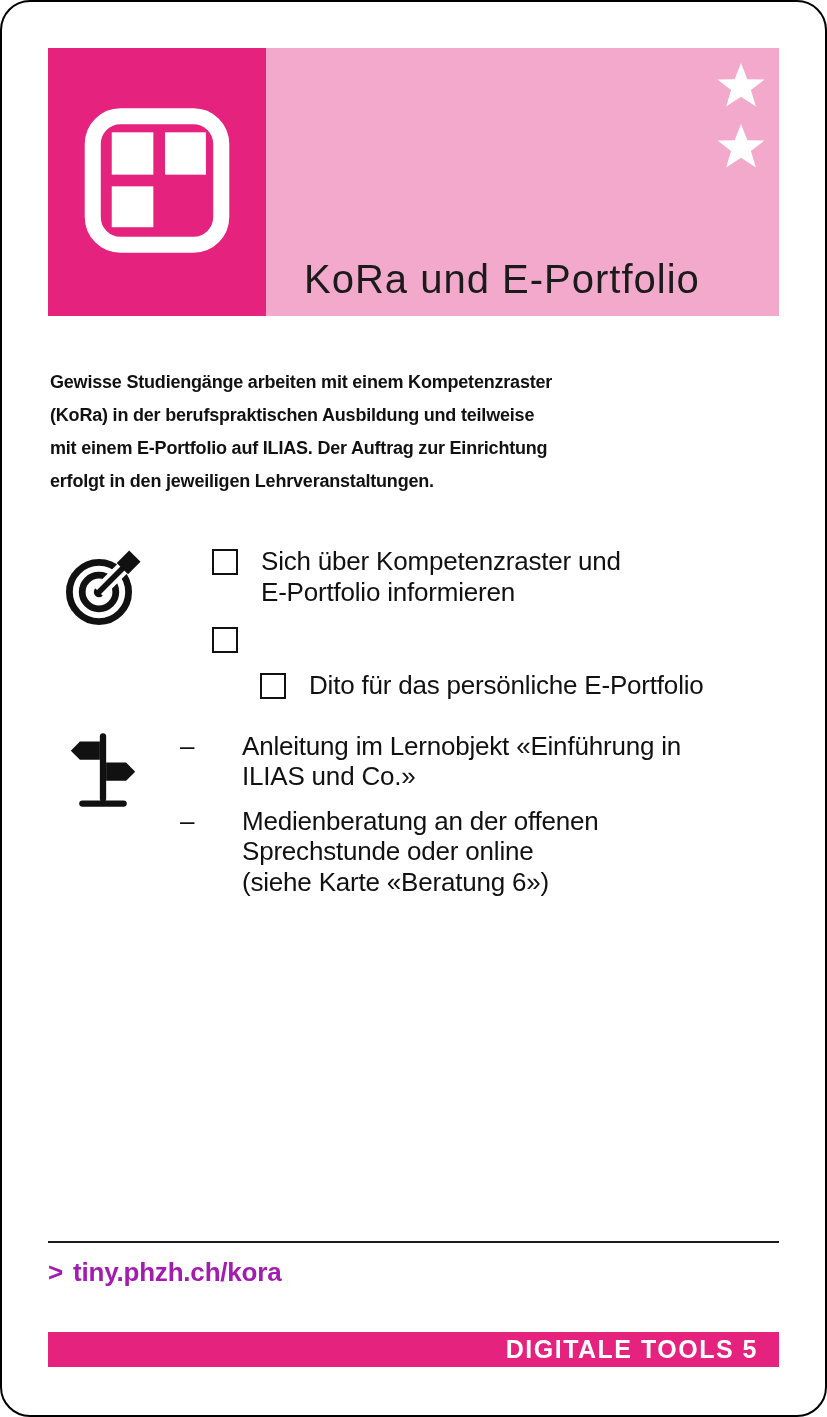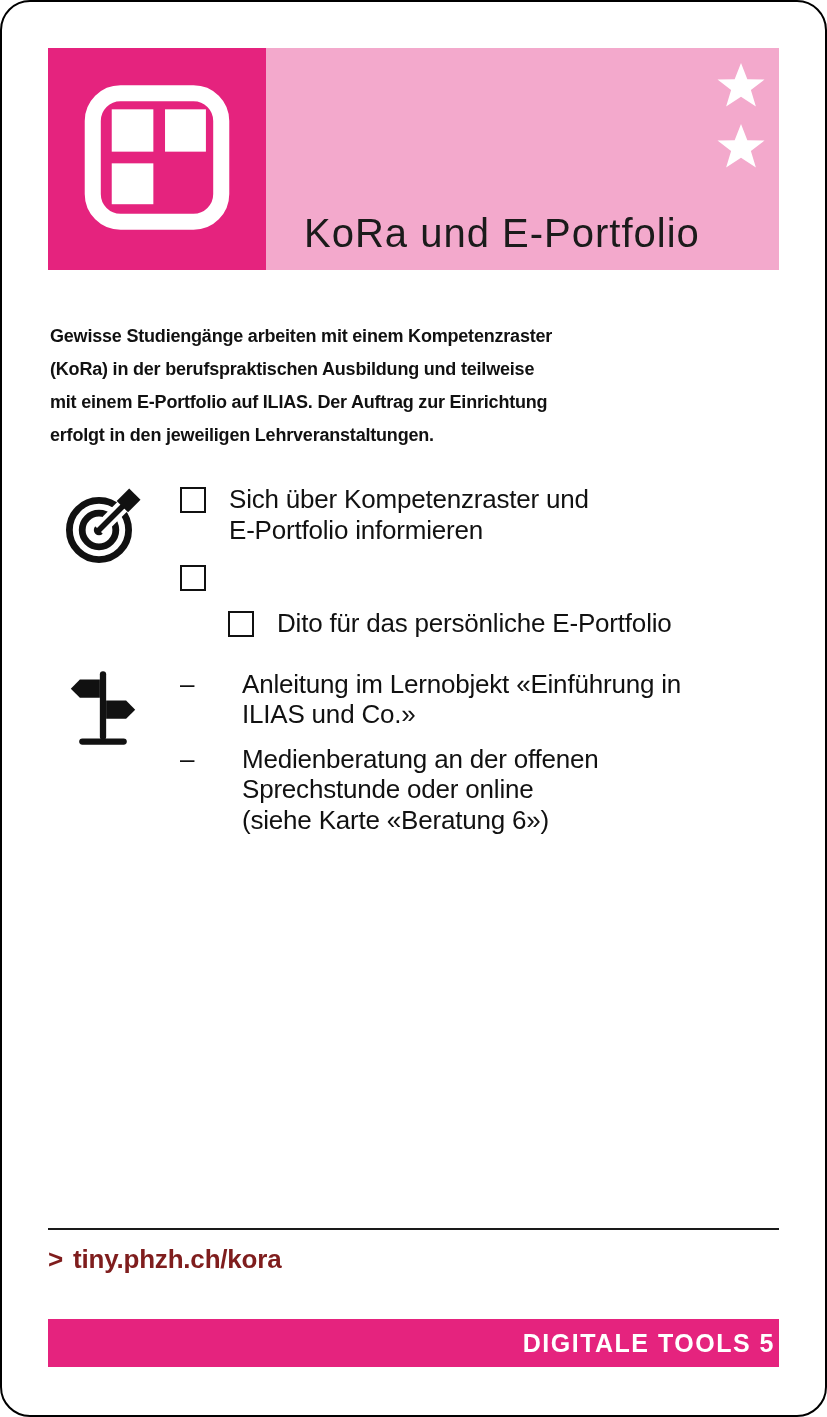--- a/index.html
+++ b/index.html
@@ -8,21 +8,21 @@
     font-family: "Liberation Sans", sans-serif;
     color: var(--text, #1a1a1a);
   }
   .card {
     position: absolute; inset: 0; box-sizing: border-box;
     background: #fff; border: 2px solid #000; border-radius: 30px;
     padding: 46px 46px 48px 46px;
     display: flex; flex-direction: column;
   }
   
-  .header { display: flex; height: 222px; flex: none; }
+  .header { display: flex; height: 268px; flex: none; }
   .header-icon-box {
     width: 218px; flex: none; background: var(--accent);
     display: flex; align-items: center; justify-content: center;
   }
   .header-main {
     flex: 1; background: var(--accent-light); position: relative;
     display: flex; align-items: flex-end; padding: 0 0 15px 38px;
     box-sizing: border-box;
   }
   .title {
@@ -35,21 +35,21 @@
   }
   .stars svg { display: block; }
   
   .intro {
     margin: 50px 0 0 2px; font-size: 18px; font-weight: 700;
     line-height: 33px; letter-spacing: -0.2px; white-space: pre-line;
     color: #111;
   }
   
   .section { display: flex; align-items: flex-start; }
-  .section-goals { margin-top: 32px; }
+  .section-goals { margin-top: 48px; gap: 32px; }
   .section-directions { margin-top: 30px; }
   .icon-col {
     width: 132px; flex: none; display: flex; justify-content: center;
     padding-right: 22px; box-sizing: border-box;
   }
   .list { flex: 1; min-width: 0; }
   .check-item { display: flex; margin-bottom: 17px; }
   .check-item:last-child { margin-bottom: 0; padding-left: 48px; }
   .checkbox {
     width: 22px; height: 22px; flex: none; margin-top: 3px;
@@ -63,28 +63,28 @@
   .dash-item:last-child { margin-bottom: 0; }
   .dash-marker {
     width: 46px; flex: none; font-size: 26px; line-height: 30.5px;
     font-weight: 400; color: #111;
   }
   .dash-item .item-text { margin-left: 16px; }
   
   .bottom { margin-top: auto; }
   .divider { border: none; border-top: 2px solid #1a1a1a; margin: 0; }
   .link-row {
-    margin-top: 14px; font-size: 26px; font-weight: 700; color: #7f1d1d;
+    margin-top: 14px; font-size: 26px; font-weight: 700; color: #a21caf;
     letter-spacing: -0.2px;
   }
   .link-row .prefix { margin-right: 10px; }
   .banner {
-    margin-top: 44px; height: 48px; background: var(--accent);
+    margin-top: 44px; height: 35px; background: var(--accent);
     display: flex; align-items: center; justify-content: flex-end;
-    padding-right: 4px; box-sizing: border-box;
+    padding-right: 21px; box-sizing: border-box;
   }
   .banner-label {
     color: #fff; font-size: 25px; font-weight: 700; letter-spacing: 1.5px;
   }
   svg { overflow: visible; }
 </style>
 </head>
 <body style="--accent: #E5237E; --accent-light: #F3A9CC; --text: #1A1A1A;">
 
 <div class="card">

